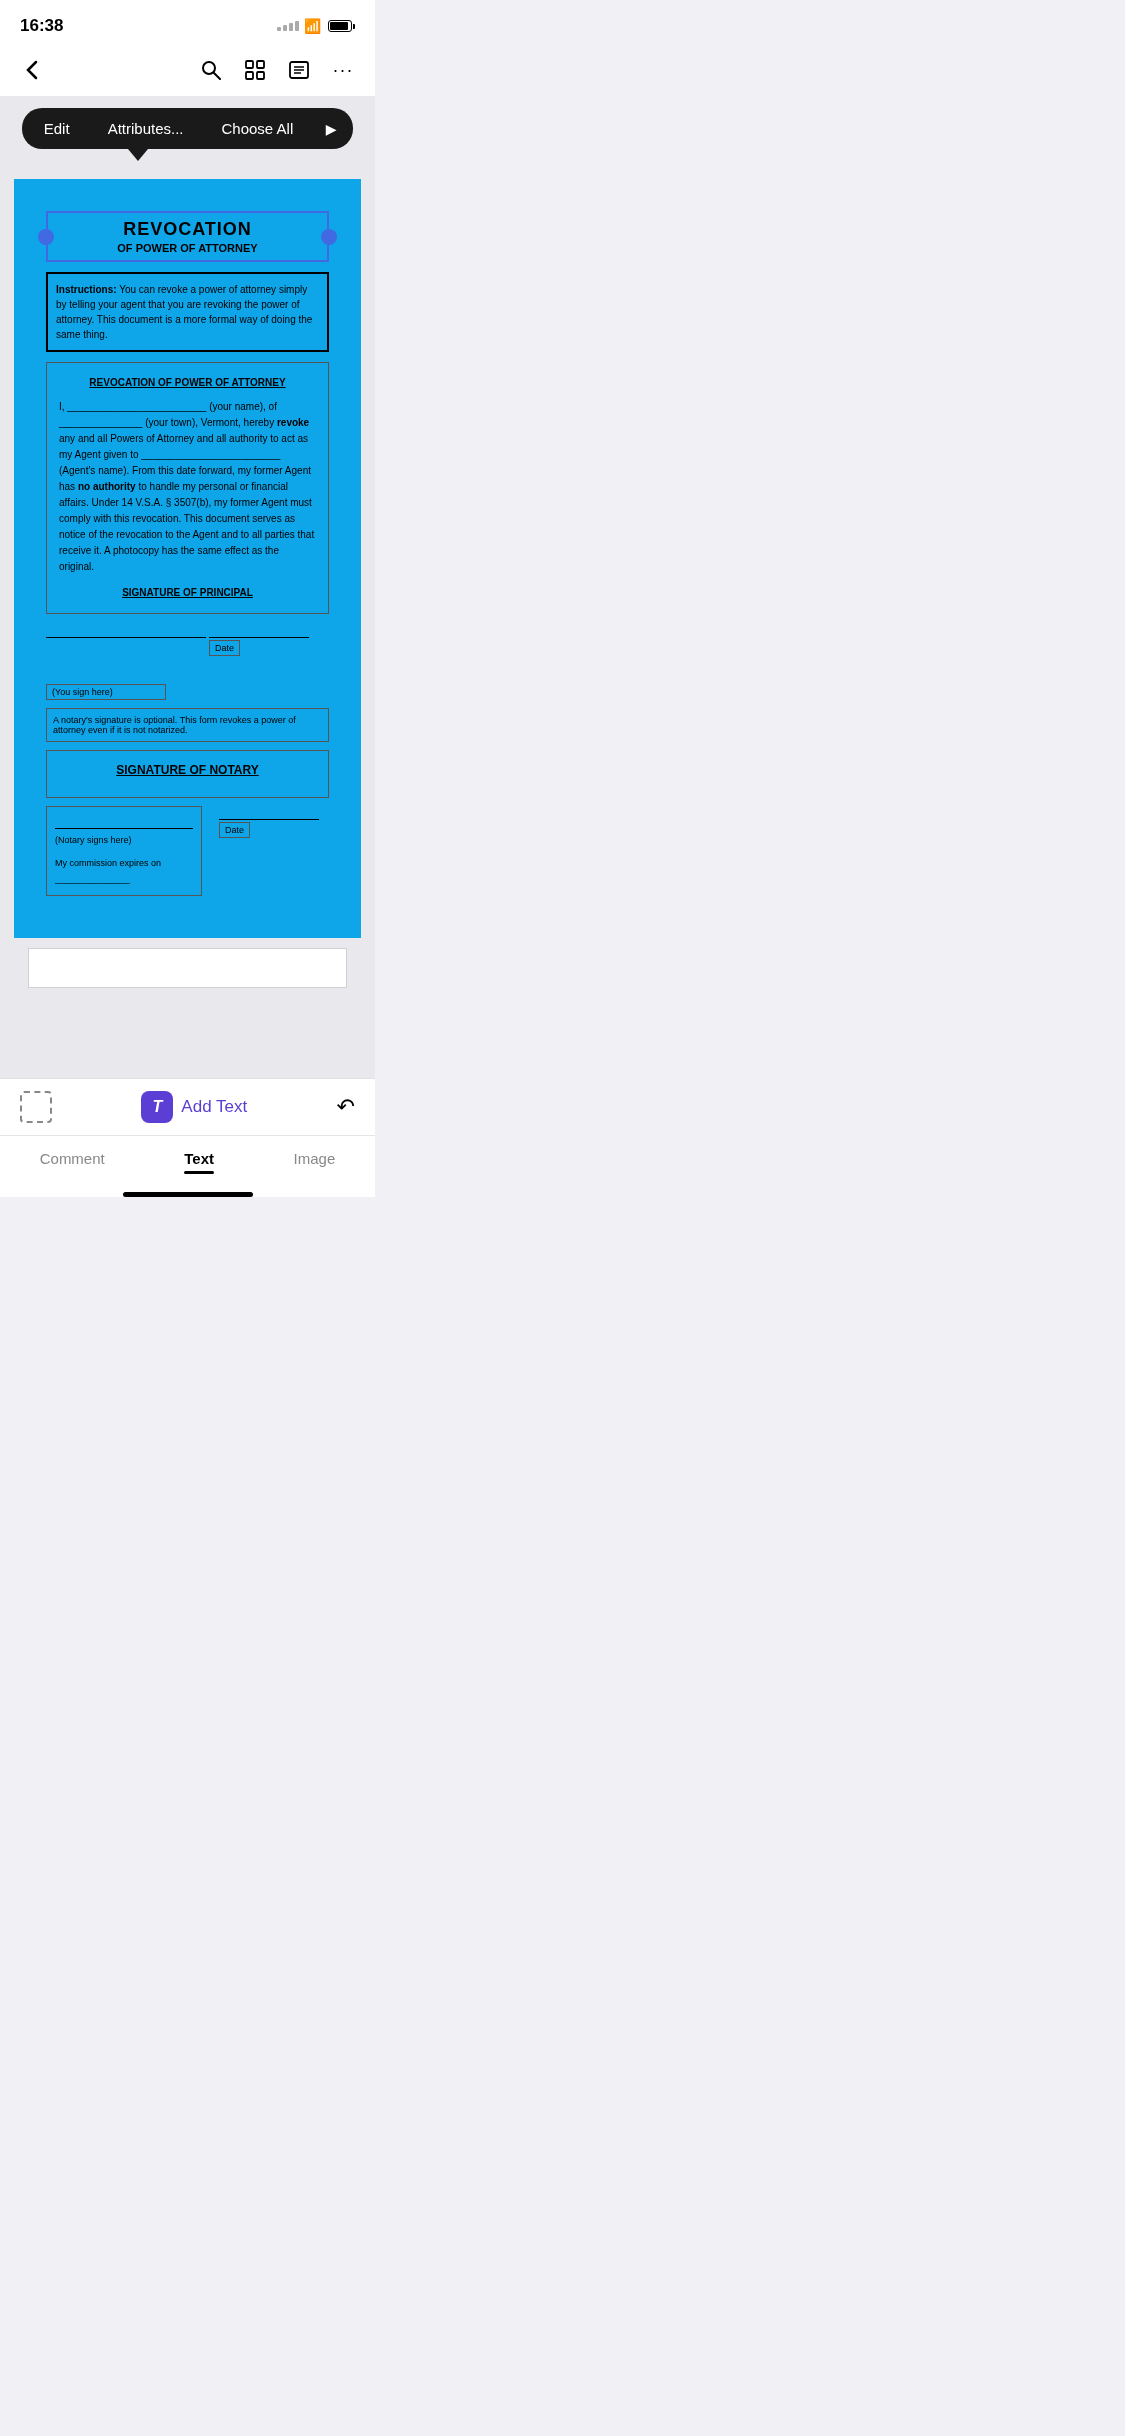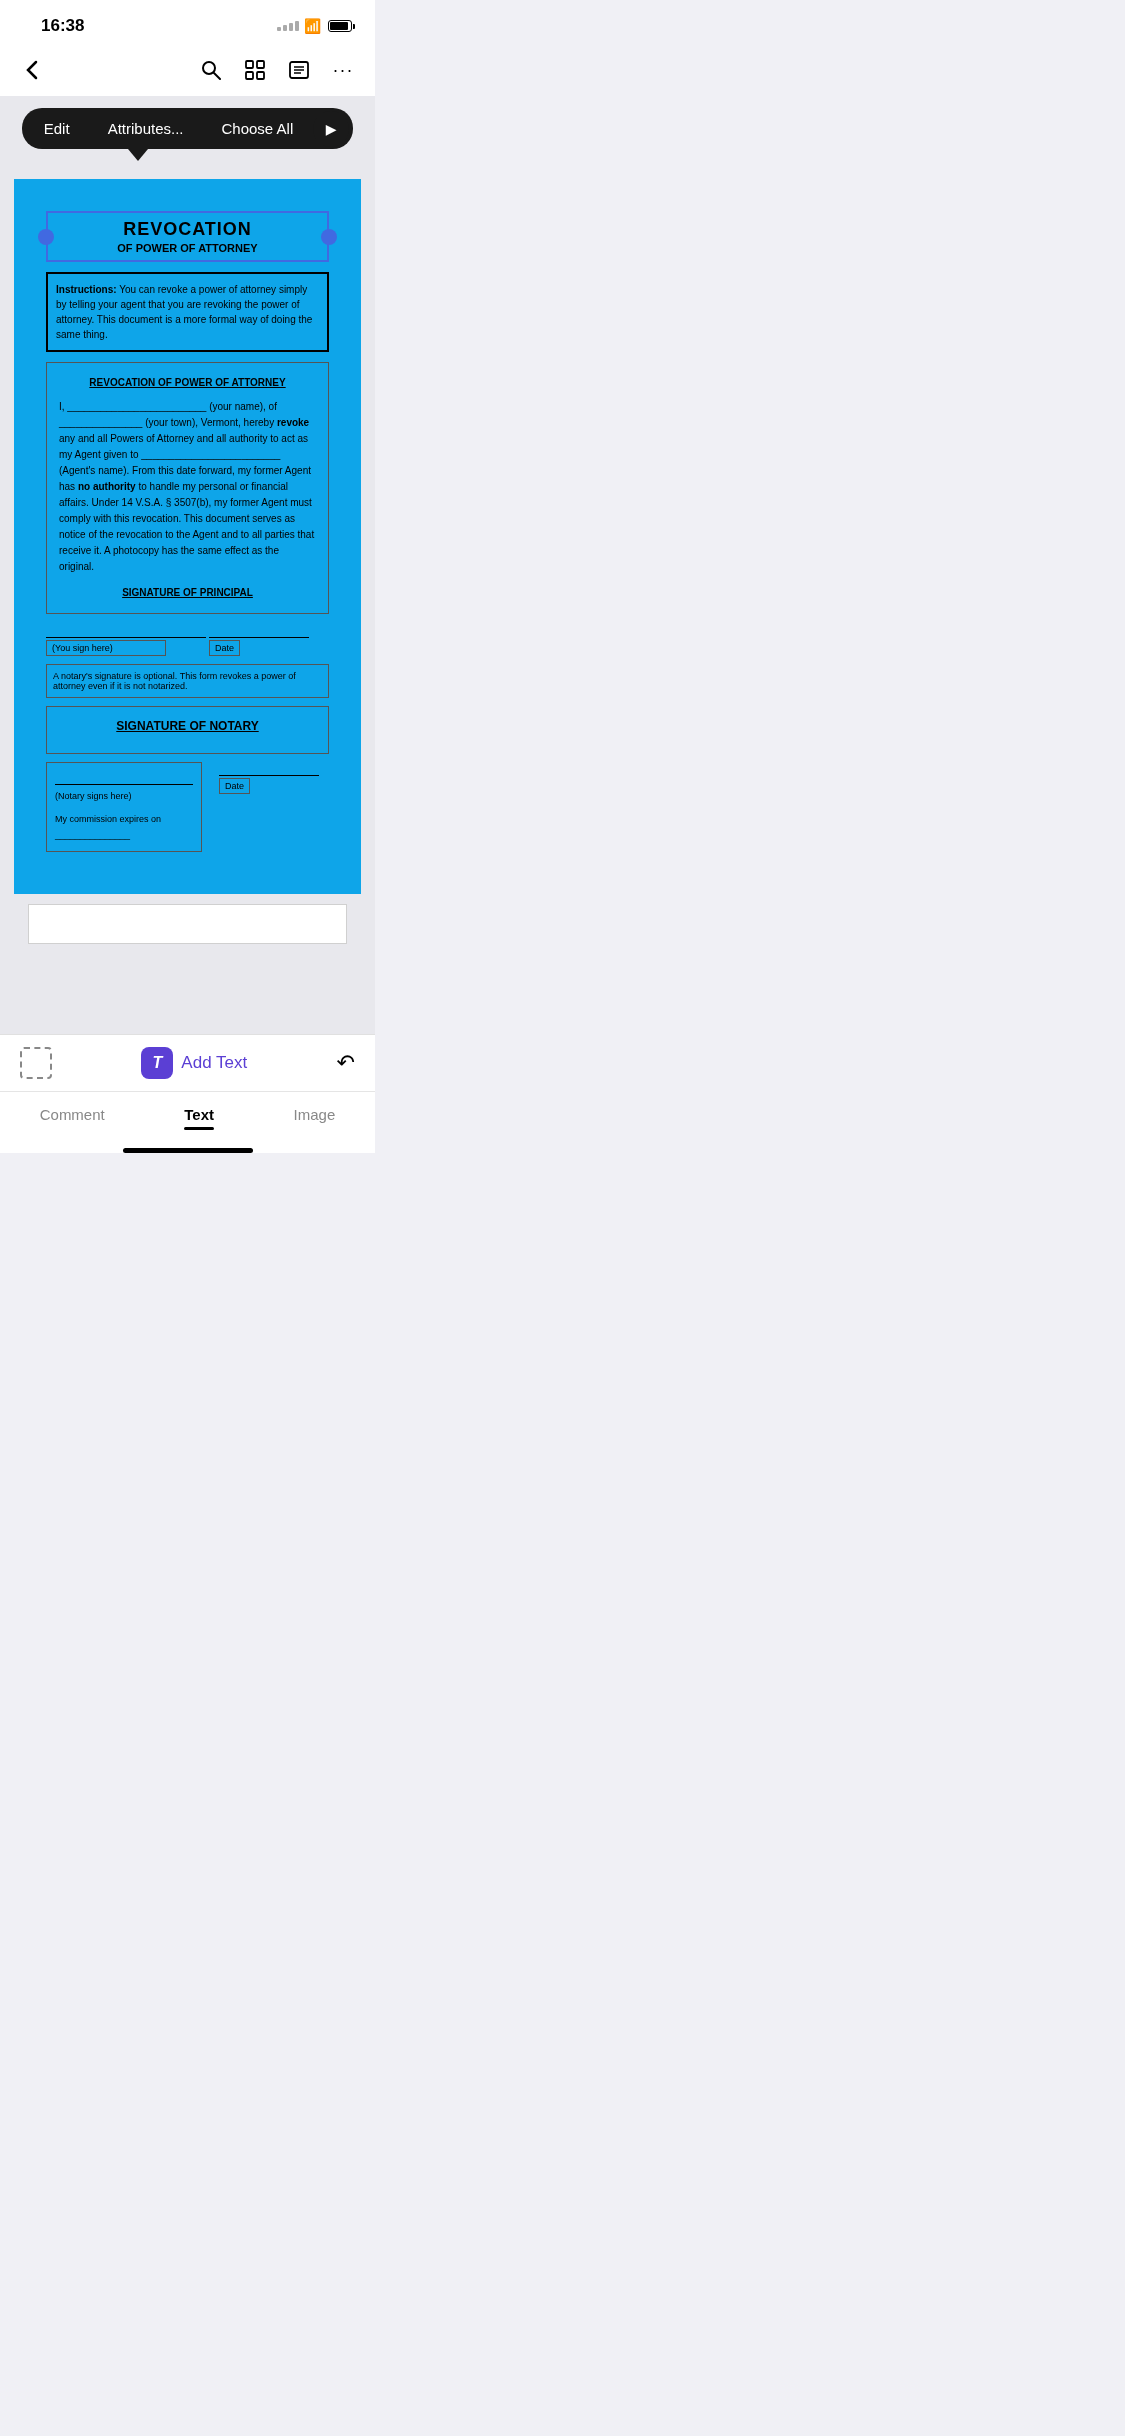--- a/index.html
+++ b/index.html
@@ -19,21 +19,20 @@
       justify-content: space-between;
       align-items: center;
       padding: 14px 20px 6px 20px;
       background: #fff;
       height: 44px;
     }
     .status-time {
       font-size: 17px;
       font-weight: 700;
       color: #000;
-      margin-left: 21px;
     }
     .status-icons {
       display: flex;
       align-items: center;
       gap: 6px;
     }
     .signal-dots {
       display: flex; gap: 2px; align-items: flex-end;
     }
     .signal-dots span {
@@ -209,20 +208,21 @@
       align-items: flex-start;
       margin-bottom: 8px;
       font-size: 9px;
       color: #000;
     }
     .sign-label {
       border: 1px solid #555;
       padding: 2px 5px;
       font-size: 9px;
       display: inline-block;
+      margin-top: 44px;
     }
     .date-label {
       border: 1px solid #555;
       padding: 2px 5px;
       font-size: 9px;
     }
 
     .notary-note {
       border: 1px solid #555;
       padding: 6px;

